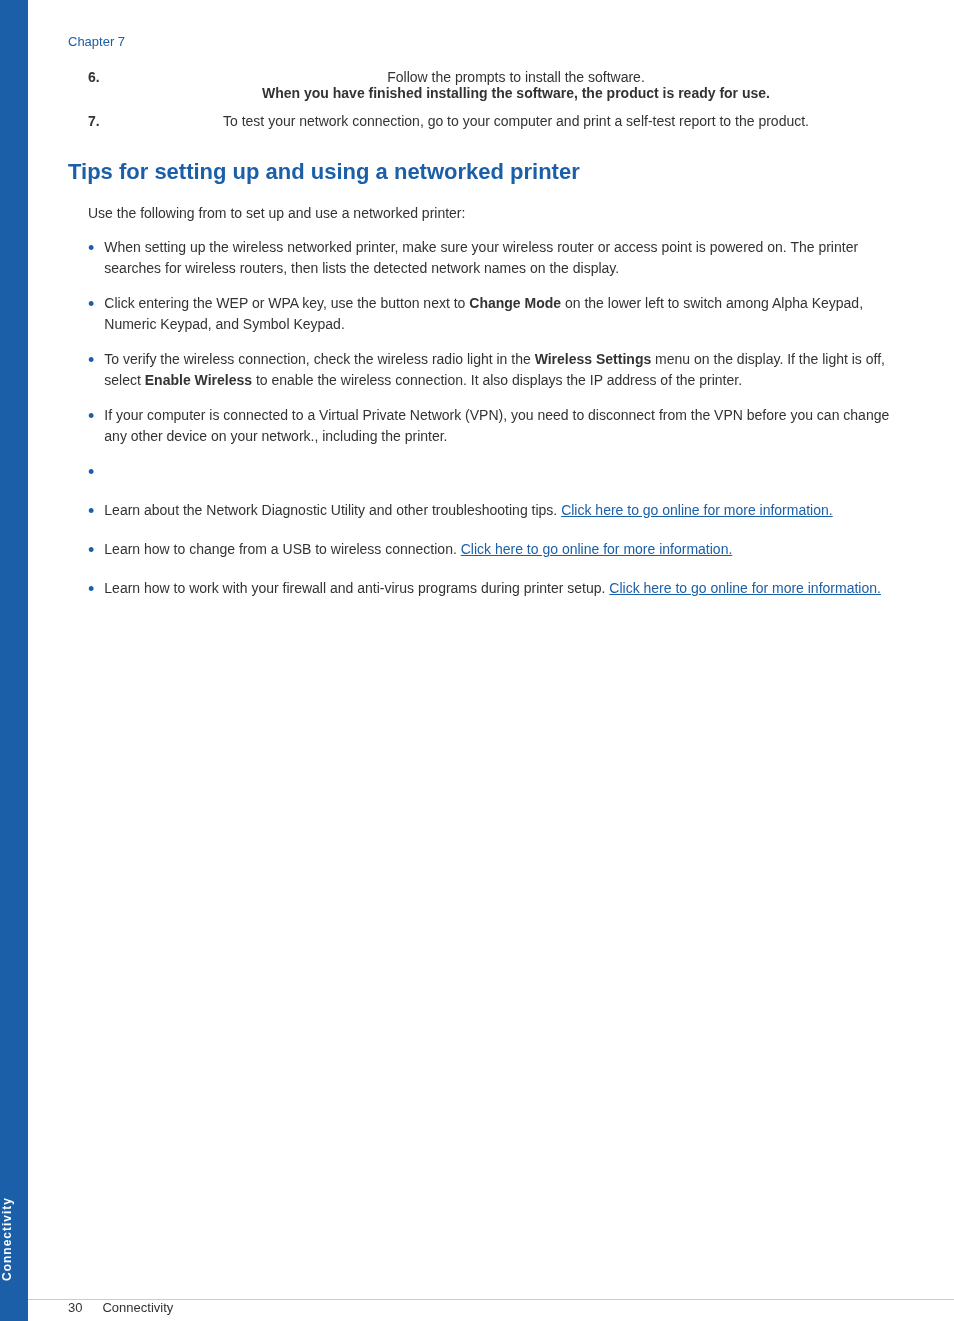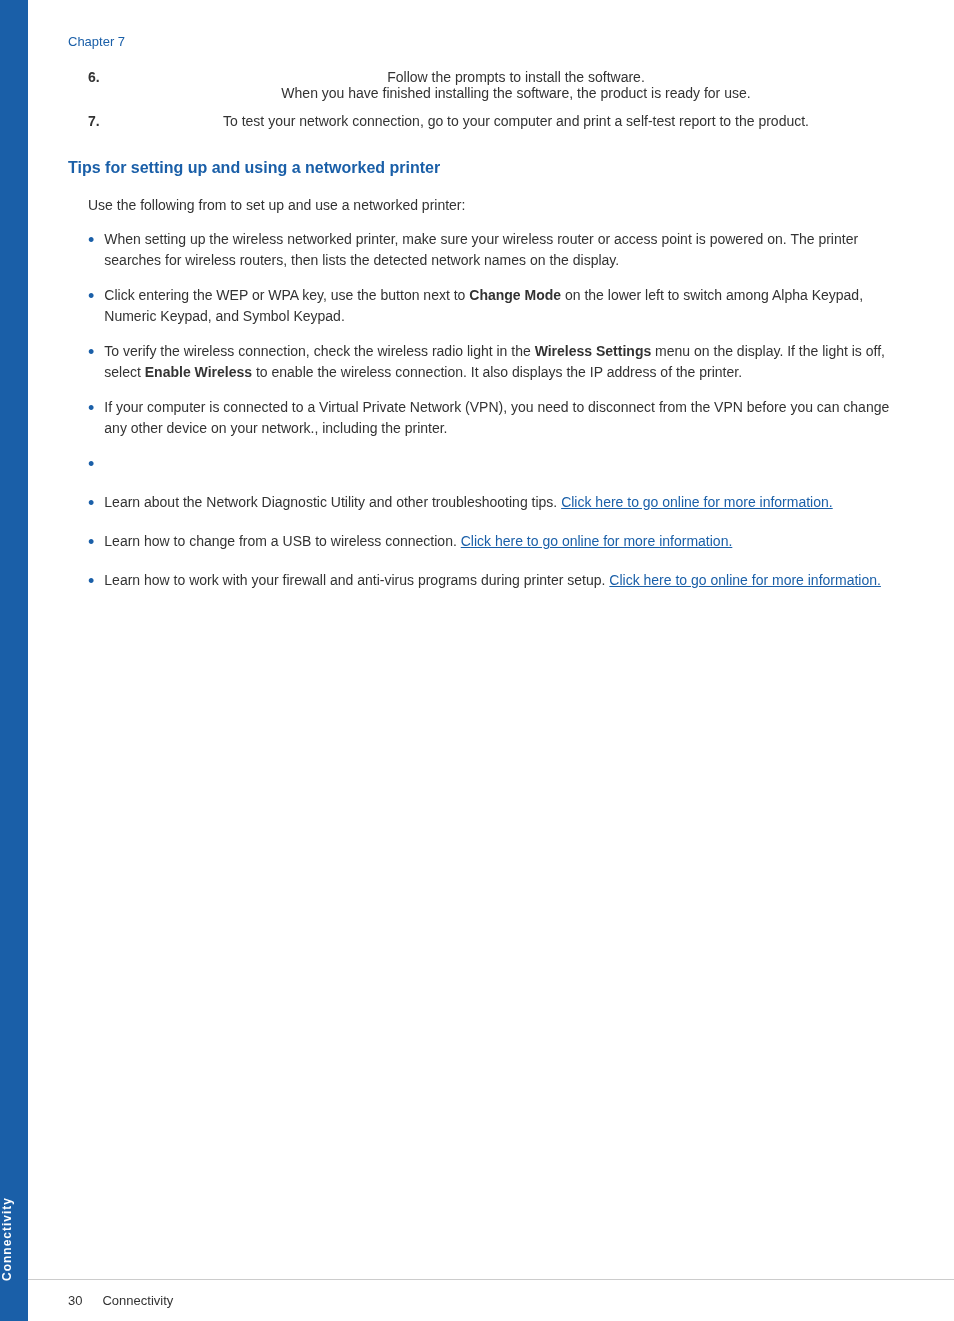--- a/index.html
+++ b/index.html
@@ -74,25 +74,26 @@
 
     .numbered-item .item-content {
       flex: 1;
       text-align: center;
     }
 
     .numbered-item .item-content .sub-line {
       display: block;
       margin-left: 0px;
       color: #333;
+      font-weight: bold;
     }
 
     .section-title {
       color: #1a5fa8;
-      font-size: 16px;
+      font-size: 22px;
       font-weight: bold;
       margin-bottom: 20px;
       margin-top: 24px;
       border-bottom: none;
     }
 
     .section-intro {
       margin-bottom: 16px;
       margin-left: 20px;
       font-size: 14px;
@@ -133,23 +134,22 @@
       color: #1a5fa8;
       text-decoration: underline;
       cursor: pointer;
     }
 
     .footer-bar {
       position: absolute;
       bottom: 0;
       left: 28px;
       right: 0;
-      height: 42px;
-      display: flex;
-      align-items: center;
+      height: 22px;
+      display: flex;
       padding: 0 40px;
       border-top: 1px solid #cccccc;
       margin-top: 12px;
     }
 
     .footer-page {
       font-size: 13px;
       color: #333;
     }
 

